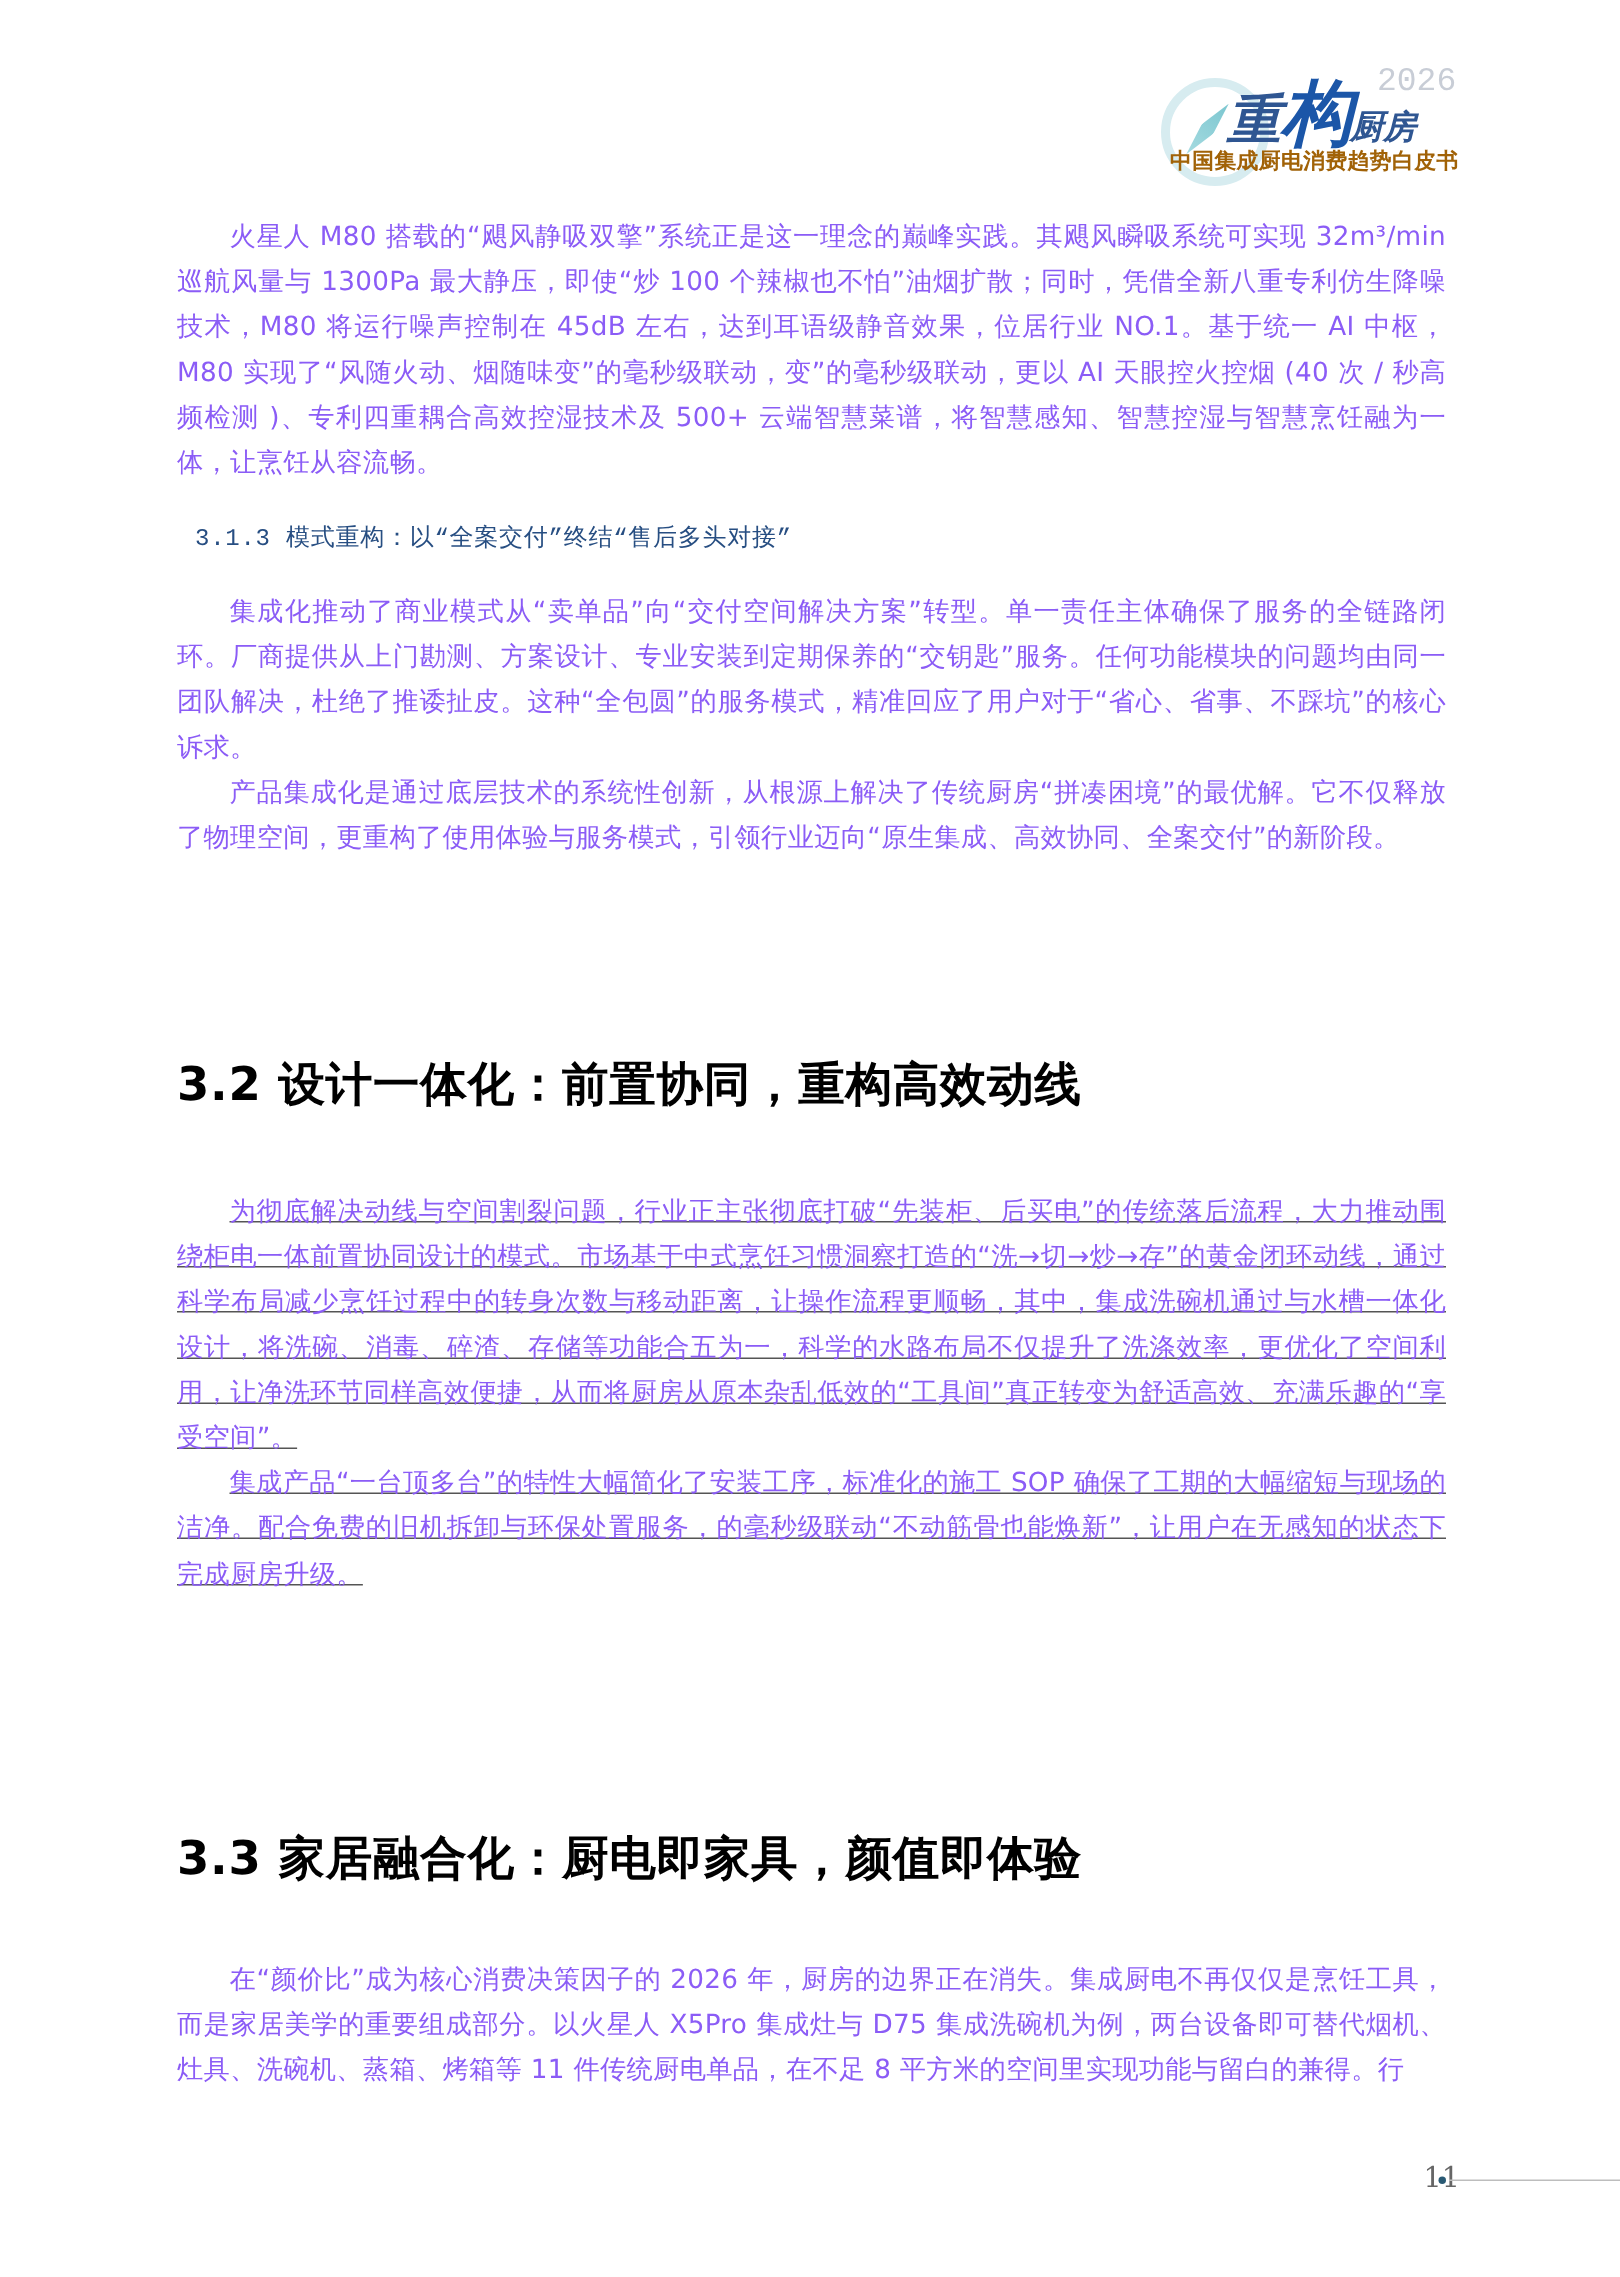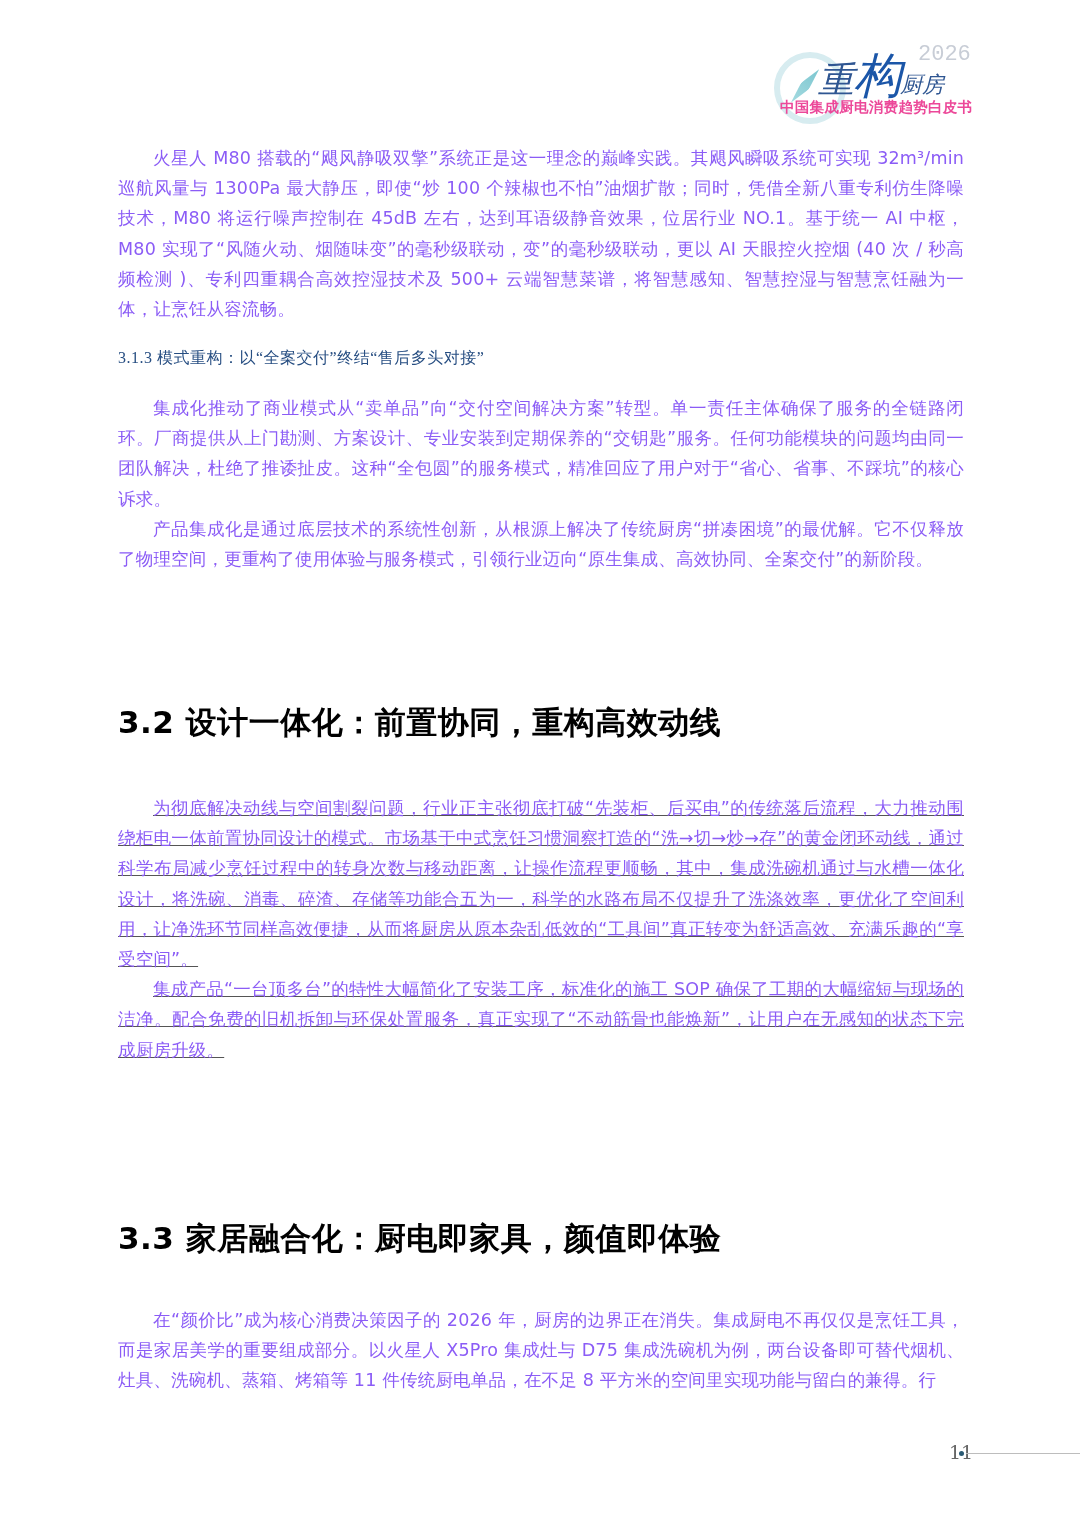--- a/index.html
+++ b/index.html
@@ -5,29 +5,29 @@
   html, body { margin: 0; padding: 0; background: #ffffff; }
   body { width: 1080px; height: 1518px; position: relative; overflow: hidden;
          font-family: "DejaVu Sans", "Liberation Sans", sans-serif; color: #555555; }
   .logo { position: absolute; left: 768px; top: 38px; width: 210px; height: 88px; }
   .logo-ring { position: absolute; left: 6px; top: 14px; width: 72px; height: 72px; border-radius: 50%;
                border: 6px solid #d7ecf0; box-sizing: border-box; }
   .logo-needle { position: absolute; left: 32px; top: 26px; width: 10px; height: 44px;
                  background: linear-gradient(#5bb8c4, #8fd2d9); transform: rotate(40deg); opacity: .8;
                  clip-path: polygon(50% 0, 100% 50%, 50% 100%, 0 50%); }
   .logo-main { position: absolute; left: 50px; top: 6px; font-family: "DejaVu Sans", sans-serif;
-               font-weight: normal; font-style: italic; color: #1b4f95; white-space: nowrap; }
+               font-weight: bold; font-style: italic; color: #1b4f95; white-space: nowrap; }
   .logo-main .big1 { font-size: 36px; color: #2f5692; }
   .logo-main .big2 { font-size: 48px; color: #1b56a8; letter-spacing: -2px; }
   .logo-main .small { font-size: 22px; color: #2f5692; }
   .logo-year { position: absolute; left: 150px; top: 4px; font-size: 22px; color: #c8cdd6; font-family: Liberation Mono, monospace; }
-  .logo-sub { position: absolute; left: 12px; top: 60px; font-size: 14.5px; font-weight: bold; color: #ec4899; letter-spacing: 0.3px; white-space: nowrap; }
+  .logo-sub { position: absolute; left: 12px; top: 60px; font-size: 14.5px; font-weight: bold; color: #a16207; letter-spacing: 0.3px; white-space: nowrap; }
   .content { position: absolute; left: 118px; width: 846px; }
   p.para { margin: 0; font-size: 17.5px; line-height: 30.2px; color: #8b5cf6; text-align: justify; text-indent: 2em; letter-spacing: 0.2px; }
-  .sub-heading { position: absolute; left: 118px; font-family: Liberation Serif, serif; font-size: 16px; color: #274e82; letter-spacing: 0.5px; }
+  .sub-heading { position: absolute; left: 130px; font-family: Liberation Mono, monospace; font-size: 16px; color: #274e82; letter-spacing: 0.5px; }
   .h2 { position: absolute; left: 118px; font-size: 31px; font-weight: bold; color: #000000; letter-spacing: 0.5px; }
   .page-num { position: absolute; left: 929px; top: 1441px; font-family: "DejaVu Serif", serif; font-size: 19px; color: #666; margin-left: 20px; }
   .page-dot { position: absolute; left: 959px; top: 1451px; width: 5px; height: 5px; border-radius: 50%; background: #2a5a74; }
   .page-line { position: absolute; left: 966px; top: 1453px; width: 114px; height: 1px; background: #bdbdbd; }
 </style>
 </head>
 <body>
 
 <div class="logo">
   <div class="logo-ring"></div>
@@ -45,21 +45,21 @@
 
 <div class="sub-heading" style="top:348px;">3.1.3 模式重构：以“全案交付”终结“售后多头对接”</div>
 <div class="content" style="top:393px;">
   <p class="para">集成化推动了商业模式从“卖单品”向“交付空间解决方案”转型。单一责任主体确保了服务的全链路闭环。厂商提供从上门勘测、方案设计、专业安装到定期保养的“交钥匙”服务。任何功能模块的问题均由同一团队解决，杜绝了推诿扯皮。这种“全包圆”的服务模式，精准回应了用户对于“省心、省事、不踩坑”的核心诉求。</p>
   <p class="para">产品集成化是通过底层技术的系统性创新，从根源上解决了传统厨房“拼凑困境”的最优解。它不仅释放了物理空间，更重构了使用体验与服务模式，引领行业迈向“原生集成、高效协同、全案交付”的新阶段。</p>
 </div>
 
 <div class="h2" style="top:702px;">3.2 设计一体化：前置协同，重构高效动线</div>
 <div class="content" style="top:793px;text-decoration:underline;">
   <p class="para">为彻底解决动线与空间割裂问题，行业正主张彻底打破“先装柜、后买电”的传统落后流程，大力推动围绕柜电一体前置协同设计的模式。市场基于中式烹饪习惯洞察打造的“洗→切→炒→存”的黄金闭环动线，通过科学布局减少烹饪过程中的转身次数与移动距离，让操作流程更顺畅，其中，集成洗碗机通过与水槽一体化设计，将洗碗、消毒、碎渣、存储等功能合五为一，科学的水路布局不仅提升了洗涤效率，更优化了空间利用，让净洗环节同样高效便捷，从而将厨房从原本杂乱低效的“工具间”真正转变为舒适高效、充满乐趣的“享受空间”。</p>
-  <p class="para">集成产品“一台顶多台”的特性大幅简化了安装工序，标准化的施工 SOP 确保了工期的大幅缩短与现场的洁净。配合免费的旧机拆卸与环保处置服务，真正实现了“不动筋骨也能焕新”，让用户在无感知的状态下完成厨房升级。</p>
+  <p class="para">集成产品“一台顶多台”的特性大幅简化了安装工序，标准化的施工 SOP 确保了工期的大幅缩短与现场的洁净。配合免费的旧机拆卸与环保处置服务，的毫秒级联动“不动筋骨也能焕新”，让用户在无感知的状态下完成厨房升级。</p>
 </div>
 
 <div class="h2" style="top:1218px;">3.3 家居融合化：厨电即家具，颜值即体验</div>
 <div class="content" style="top:1305px;">
   <p class="para">在“颜价比”成为核心消费决策因子的 2026 年，厨房的边界正在消失。集成厨电不再仅仅是烹饪工具，而是家居美学的重要组成部分。以火星人 X5Pro 集成灶与 D75 集成洗碗机为例，两台设备即可替代烟机、灶具、洗碗机、蒸箱、烤箱等 11 件传统厨电单品，在不足 8 平方米的空间里实现功能与留白的兼得。行</p>
 </div>
 
 <div class="page-num">11</div>
 <div class="page-dot"></div>
 <div class="page-line"></div>

